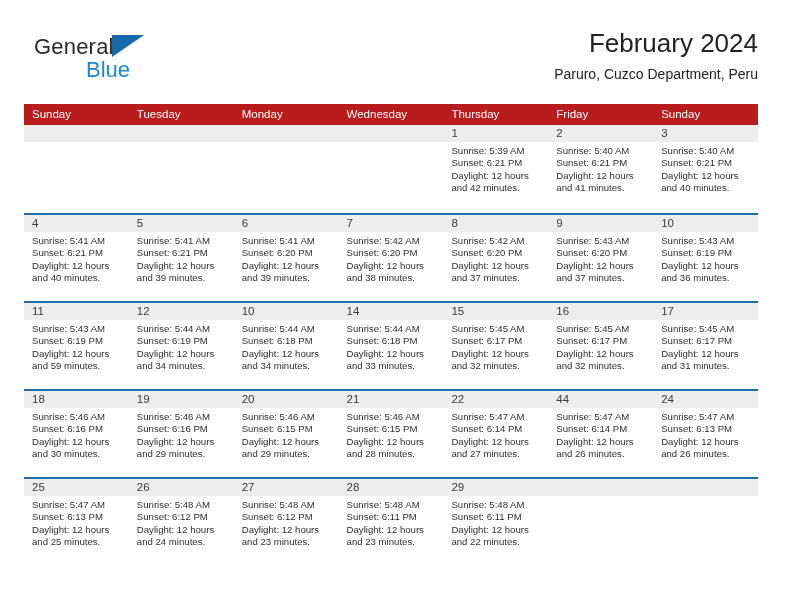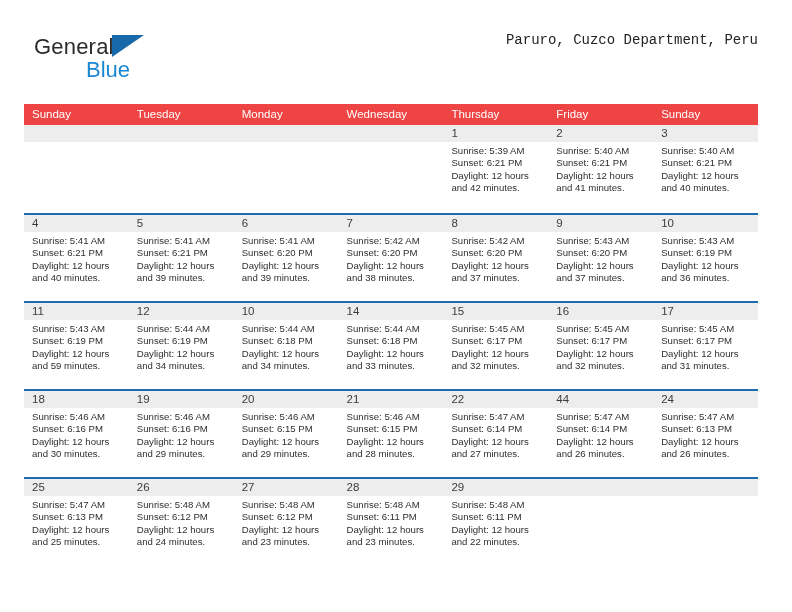--- a/index.html
+++ b/index.html
@@ -74,33 +74,32 @@
     line-height: 34px;
     white-space: nowrap;
     font-weight: normal;
   }
   .cal-subtitle {
     font-size: 14px;
     color: #232323;
     line-height: 22px;
     margin-top: 3px;
     white-space: nowrap;
-    font-family: Liberation Mono, monospace;
   }
 
   
   .calendar {
     position: absolute;
     left: 24px;
     top: 104px;
     width: 734px;
   }
   .weekdays {
     display: flex;
-    background: #ef4444;
+    background: #b91c1c;
     height: 21px;
   }
   .weekday {
     flex: 1 1 0;
     color: #ffffff;
     font-size: 11.5px;
     line-height: 21px;
     padding-left: 8px;
     box-sizing: border-box;
     white-space: nowrap;
@@ -152,20 +151,21 @@
 
   <div class="masthead">
 
     <div class="logo">
       <span class="logo-general">General</span>
       <span class="logo-tri"></span>
       <span class="logo-blue">Blue</span>
     </div>
 
     <div class="title-block">
+      <div class="cal-title">February 2024</div>
       <div class="cal-subtitle">Paruro, Cuzco Department, Peru</div>
     </div>
 
   </div>
 
   <div class="calendar">
 
     <div class="weekdays">
       <div class="weekday">Sunday</div>
       <div class="weekday">Tuesday</div>

